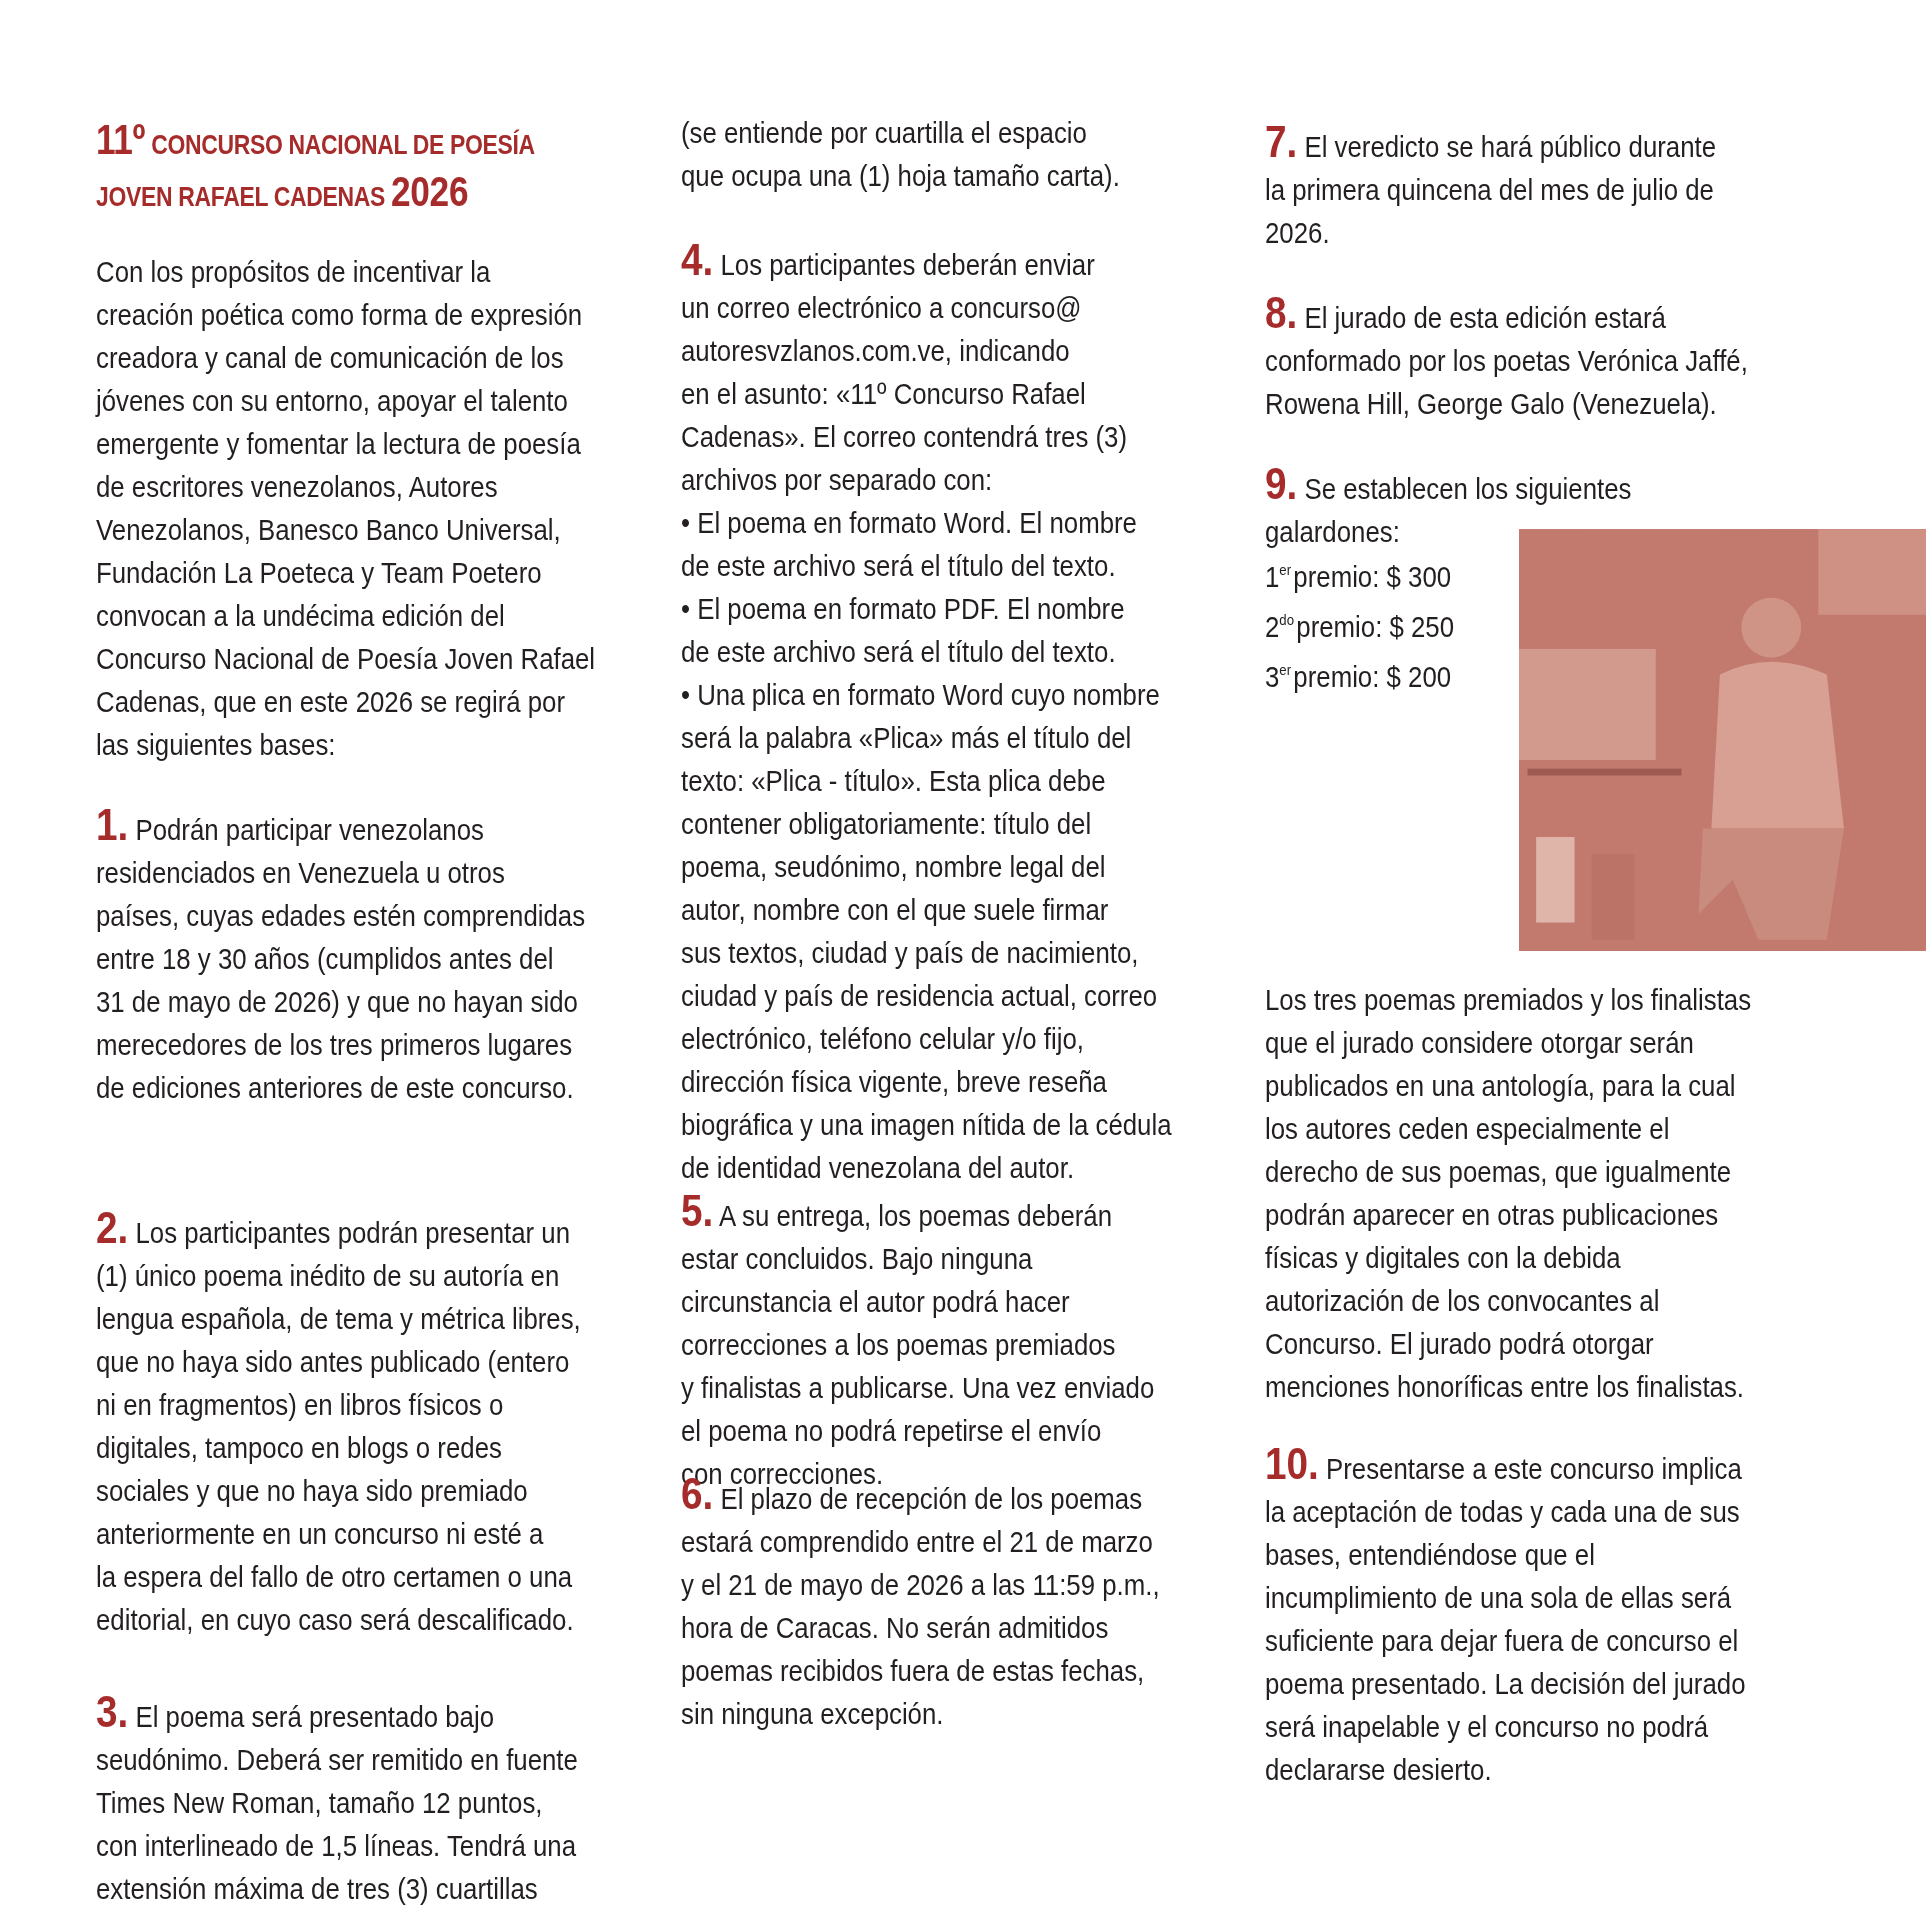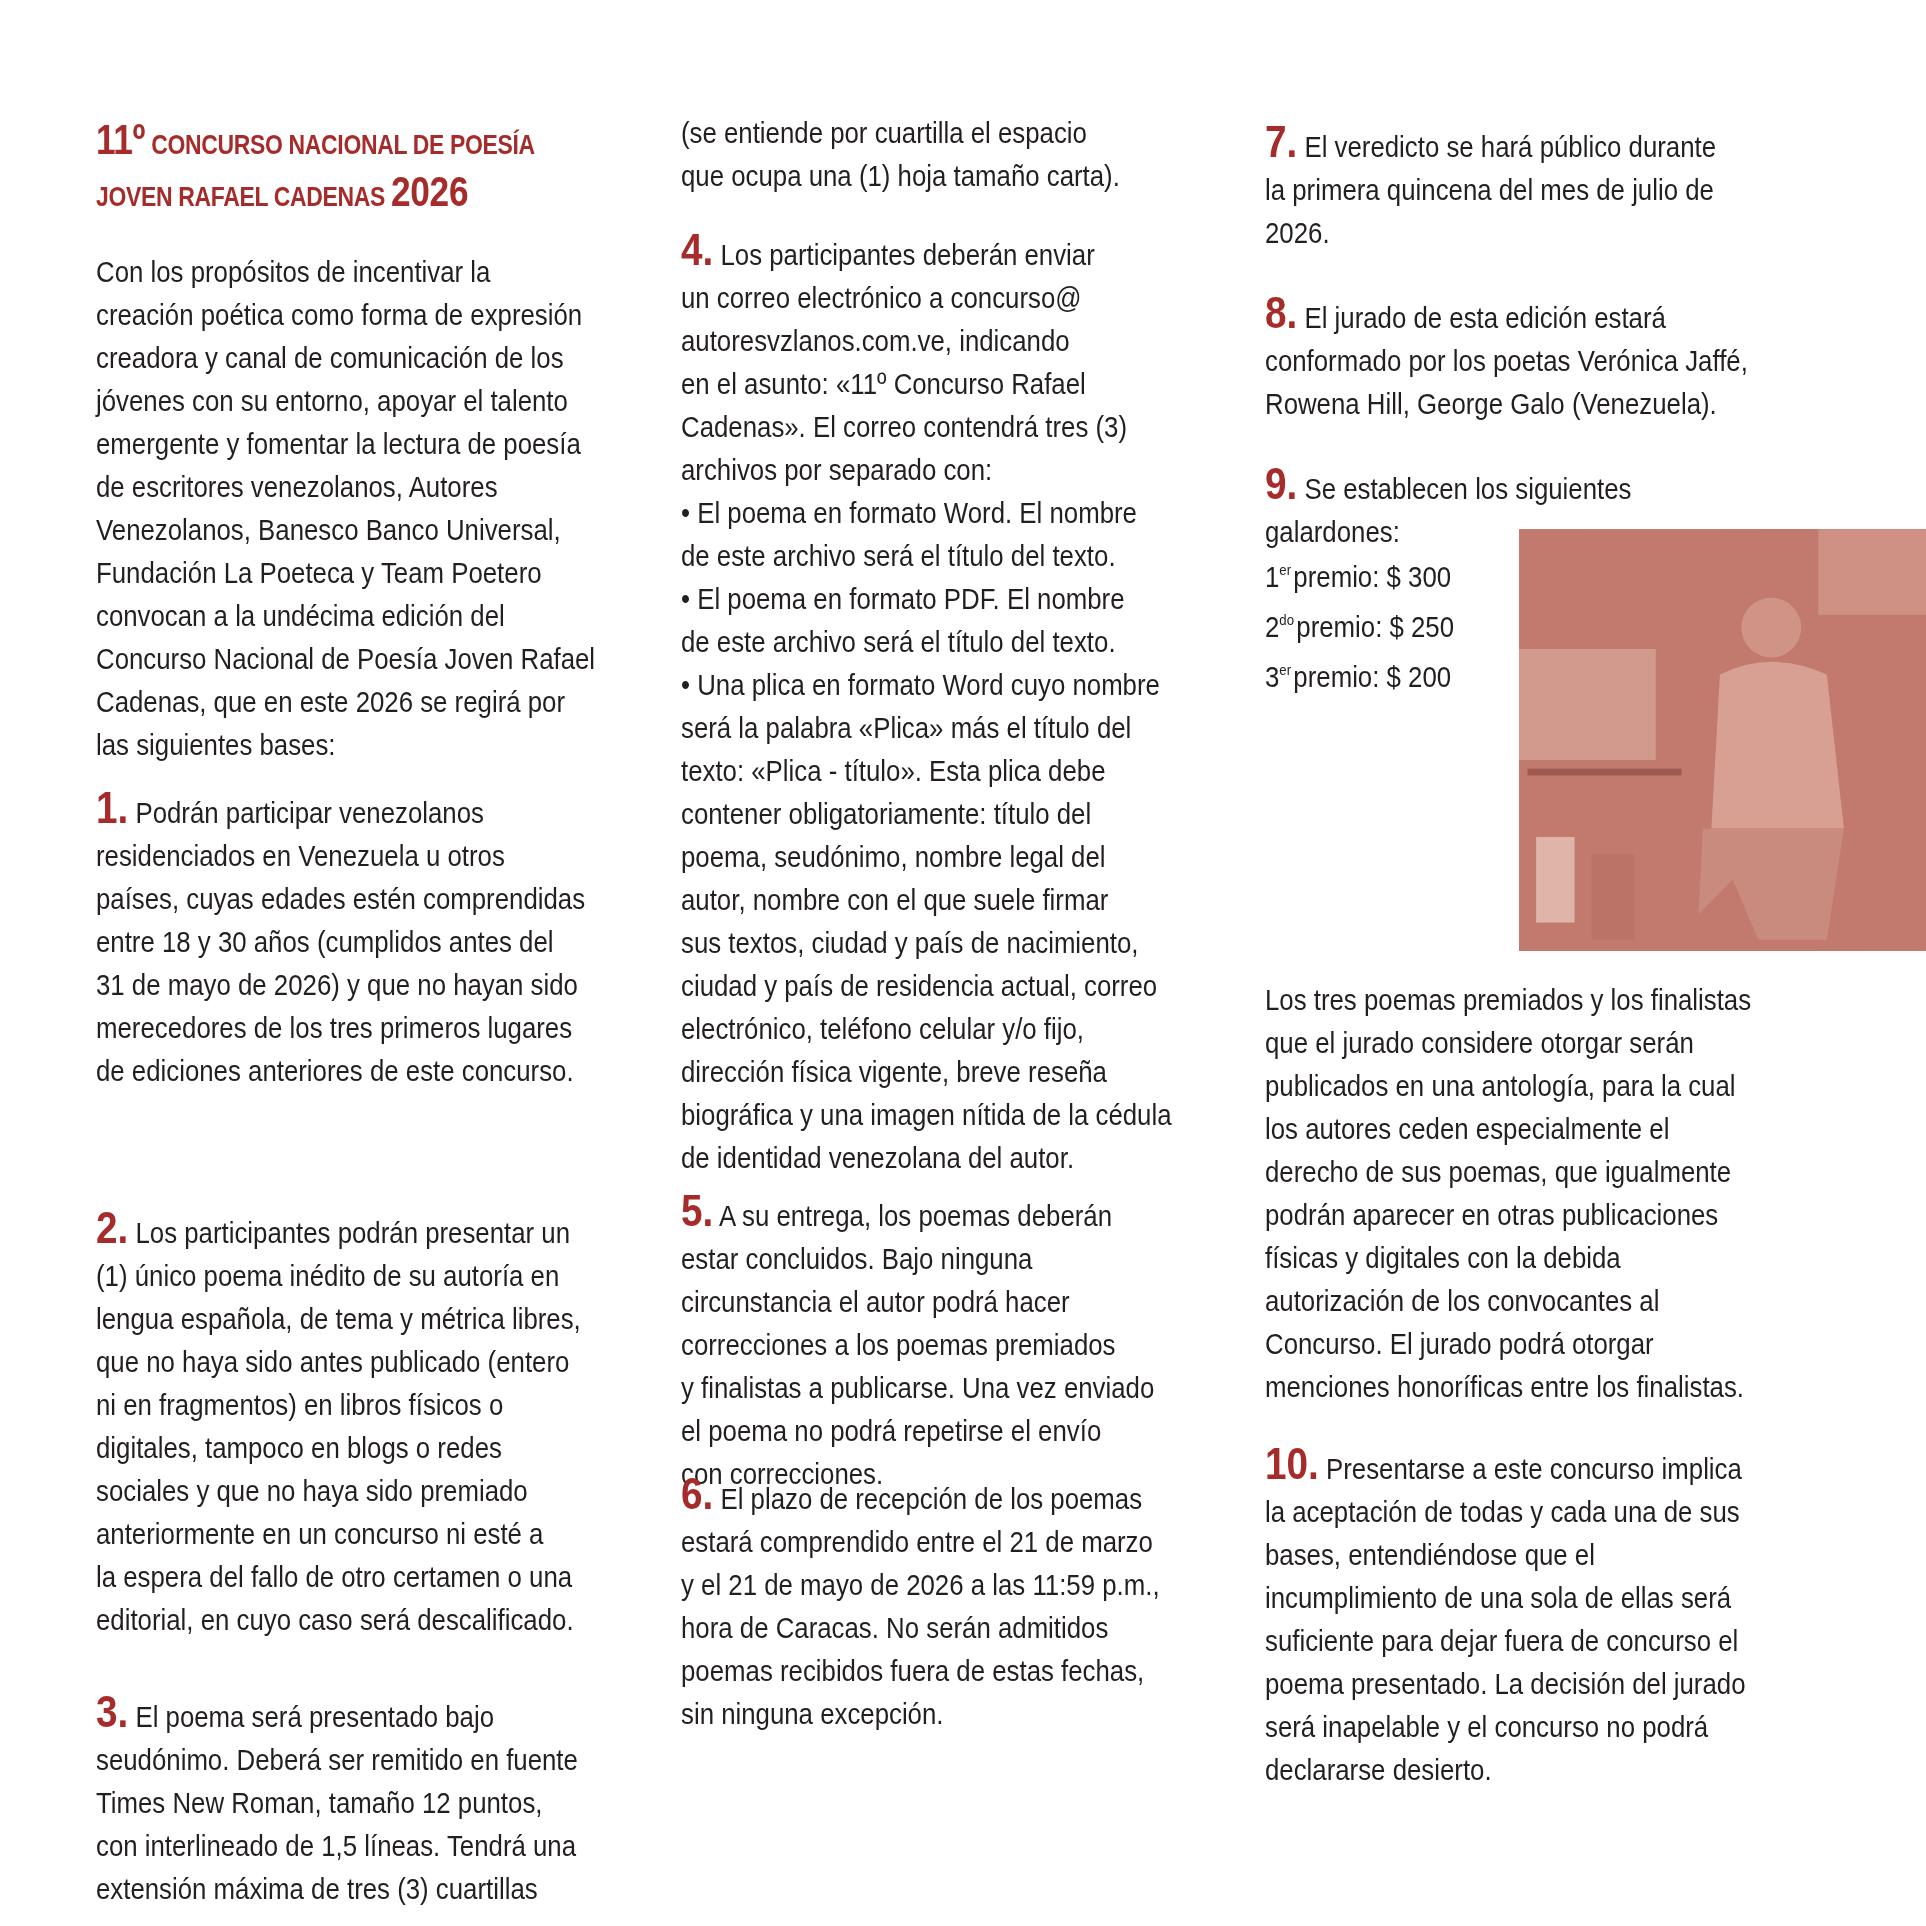--- a/index.html
+++ b/index.html
@@ -35,21 +35,21 @@
 creadora y canal de comunicación de los
 jóvenes con su entorno, apoyar el talento
 emergente y fomentar la lectura de poesía
 de escritores venezolanos, Autores
 Venezolanos, Banesco Banco Universal,
 Fundación La Poeteca y Team Poetero
 convocan a la undécima edición del
 Concurso Nacional de Poesía Joven Rafael
 Cadenas, que en este 2026 se regirá por
 las siguientes bases:</p>
-  <div class="block" style="top:786px">
+  <div class="block" style="top:803px">
     <p class="text"><span class="num">1.</span> <span>Podrán participar venezolanos
 residenciados en Venezuela u otros
 países, cuyas edades estén comprendidas
 entre 18 y 30 años (cumplidos antes del
 31 de mayo de 2026) y que no hayan sido
 merecedores de los tres primeros lugares
 de ediciones anteriores de este concurso.</span></p>
   </div>
   <div class="block" style="top:1206px">
     <p class="text"><span class="num">2.</span> <span>Los participantes podrán presentar un
@@ -68,21 +68,21 @@
 seudónimo. Deberá ser remitido en fuente
 Times New Roman, tamaño 12 puntos,
 con interlineado de 1,5 líneas. Tendrá una
 extensión máxima de  tres (3) cuartillas</span></p>
   </div>
 </div>
 
 <div class="col col2">
   <p class="text block" style="top:111px">(se entiende por cuartilla el espacio
 que ocupa una (1) hoja tamaño carta).</p>
-  <div class="block" style="top:228px">
+  <div class="block" style="top:238px">
     <p class="text"><span class="num">4.</span> <span>Los participantes deberán enviar
 un correo electrónico a concurso@
 autoresvzlanos.com.ve, indicando
 en el asunto: «11º Concurso Rafael
 Cadenas». El correo contendrá tres (3)
 archivos por separado con:
 • El poema en formato Word. El nombre
 de este archivo será el título del texto.
 • El poema en formato PDF. El nombre
 de este archivo será el título del texto.

